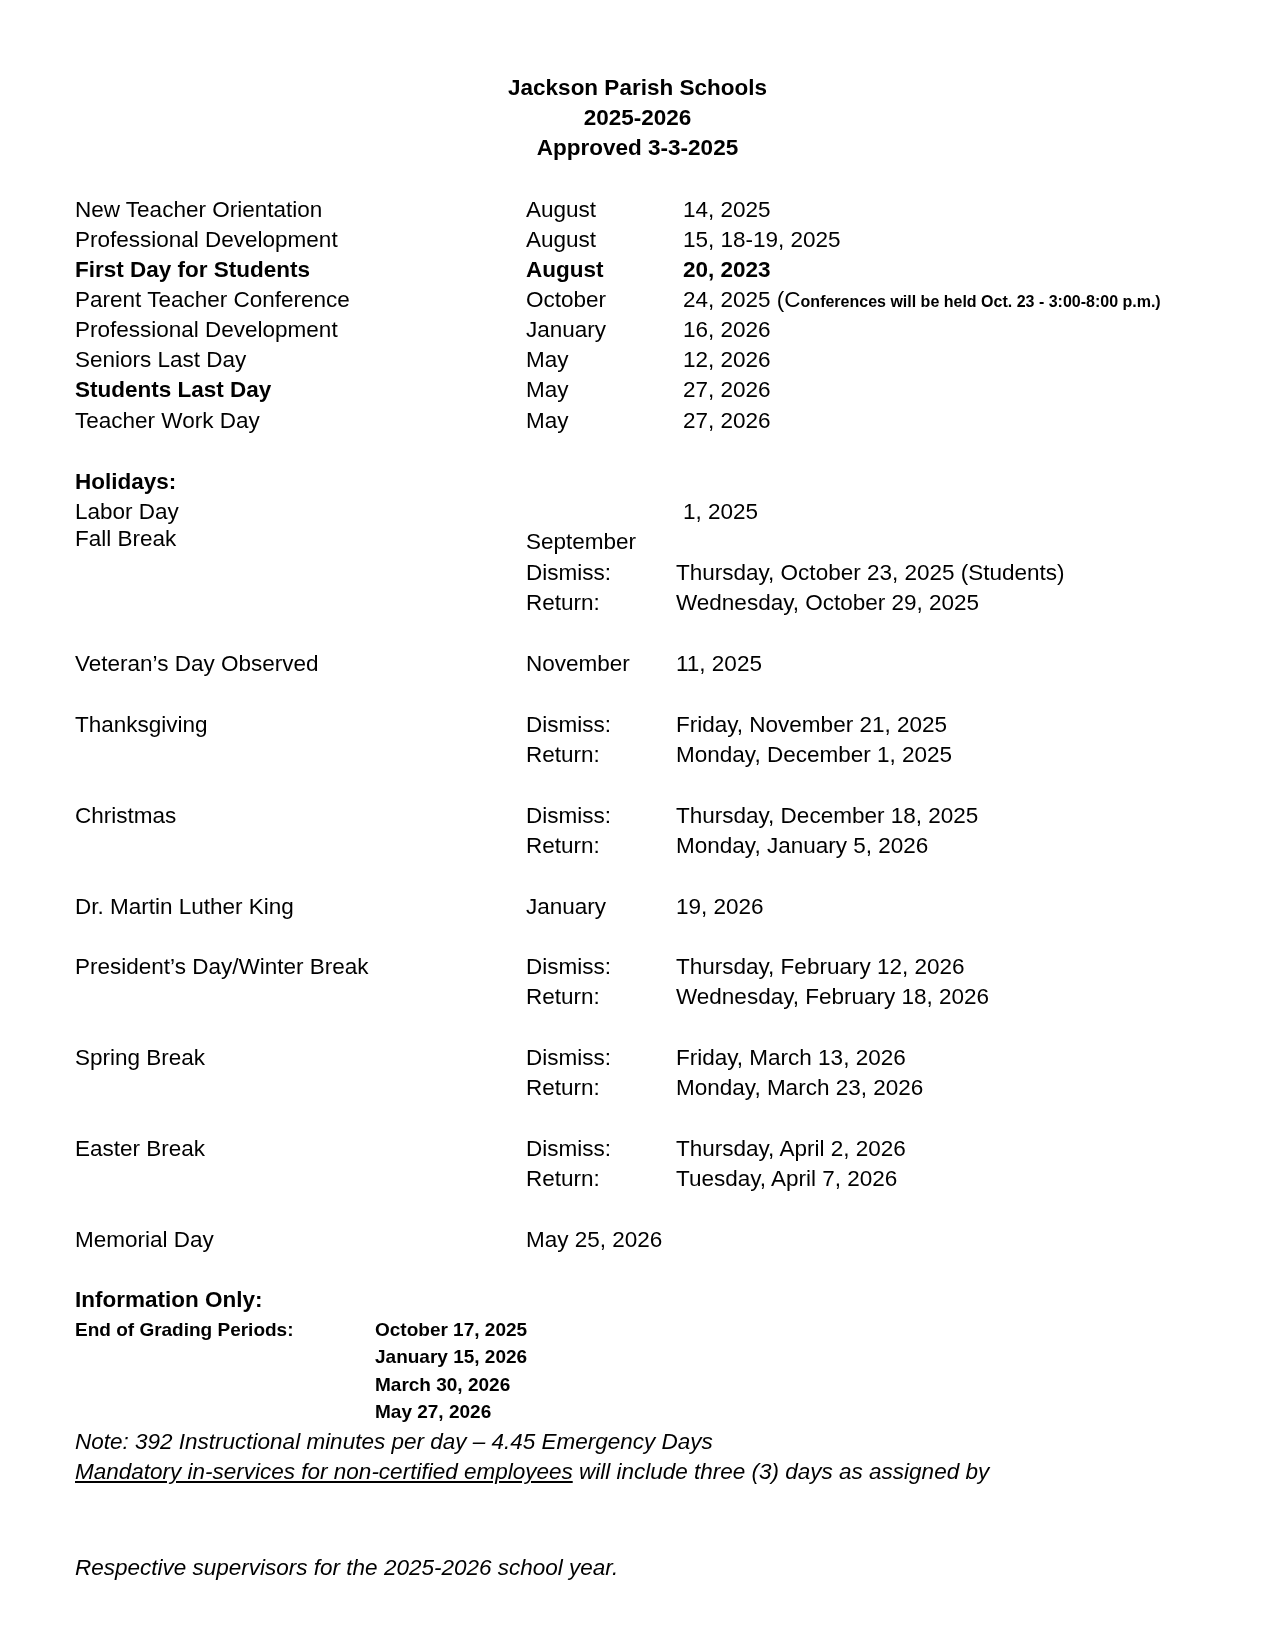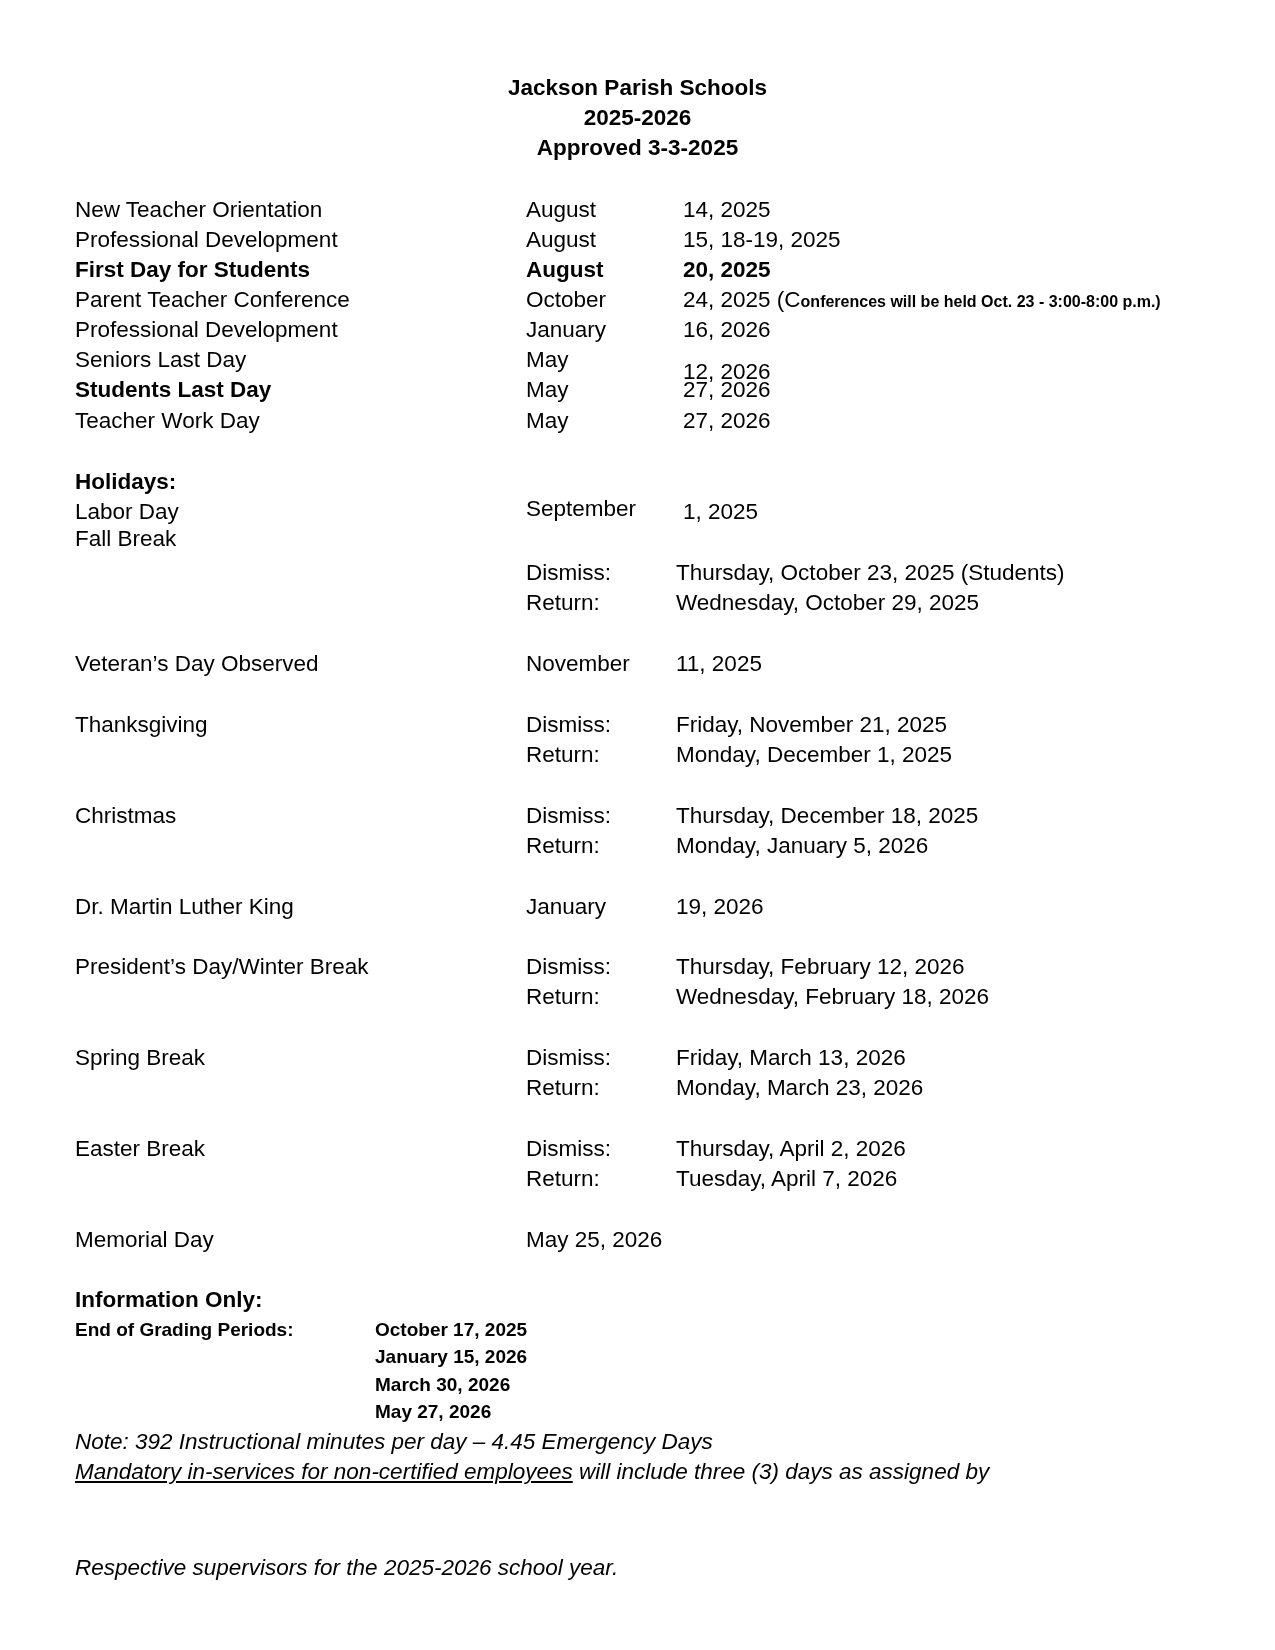--- a/index.html
+++ b/index.html
@@ -31,55 +31,55 @@
     <div class="t d1" style="top:210px">14, 2025</div>
   </div>
   <div>
     <div class="t l" style="top:240px">Professional Development</div>
     <div class="t m" style="top:240px">August</div>
     <div class="t d1" style="top:240px">15, 18-19, 2025</div>
   </div>
   <div>
     <div class="t l b" style="top:270px">First Day for Students</div>
     <div class="t m b" style="top:270px">August</div>
-    <div class="t d1 b" style="top:270px">20, 2025</div>
+    <div class="t d1 b" style="top:270px">20, 2023</div>
   </div>
   <div>
     <div class="t l" style="top:300px">Parent Teacher Conference</div>
     <div class="t m" style="top:300px">October</div>
     <div class="t d1" style="top:300px"><span>24, 2025 (C</span><span class="sm">onferences will be held Oct. 23 - 3:00-8:00 p.m.)</span></div>
   </div>
   <div>
     <div class="t l" style="top:330px">Professional Development</div>
     <div class="t m" style="top:330px">January</div>
     <div class="t d1" style="top:330px">16, 2026</div>
   </div>
   <div>
     <div class="t l" style="top:360px">Seniors Last Day</div>
     <div class="t m" style="top:360px">May</div>
-    <div class="t d1" style="top:372px">12, 2026</div>
+    <div class="t d1" style="top:360px">12, 2026</div>
   </div>
   <div>
     <div class="t l b" style="top:390px">Students Last Day</div>
     <div class="t m" style="top:390px">May</div>
     <div class="t d1" style="top:390px">27, 2026</div>
   </div>
   <div>
     <div class="t l" style="top:421px">Teacher Work Day</div>
     <div class="t m" style="top:421px">May</div>
     <div class="t d1" style="top:421px">27, 2026</div>
   </div>
 </div>
 
 <div>
   <div class="t l b" style="top:482px">Holidays:</div>
 
   <div>
     <div class="t l" style="top:512px">Labor Day</div>
-    <div class="t m" style="top:509px">September</div>
+    <div class="t m" style="top:542px">September</div>
     <div class="t d1" style="top:512px">1, 2025</div>
   </div>
 
   <div>
     <div class="t l" style="top:539px">Fall Break</div>
     <div class="t m" style="top:573px">Dismiss:</div>
     <div class="t d2" style="top:573px">Thursday, October 23, 2025 (Students)</div>
     <div class="t m" style="top:603px">Return:</div>
     <div class="t d2" style="top:603px">Wednesday, October 29, 2025</div>
   </div>

